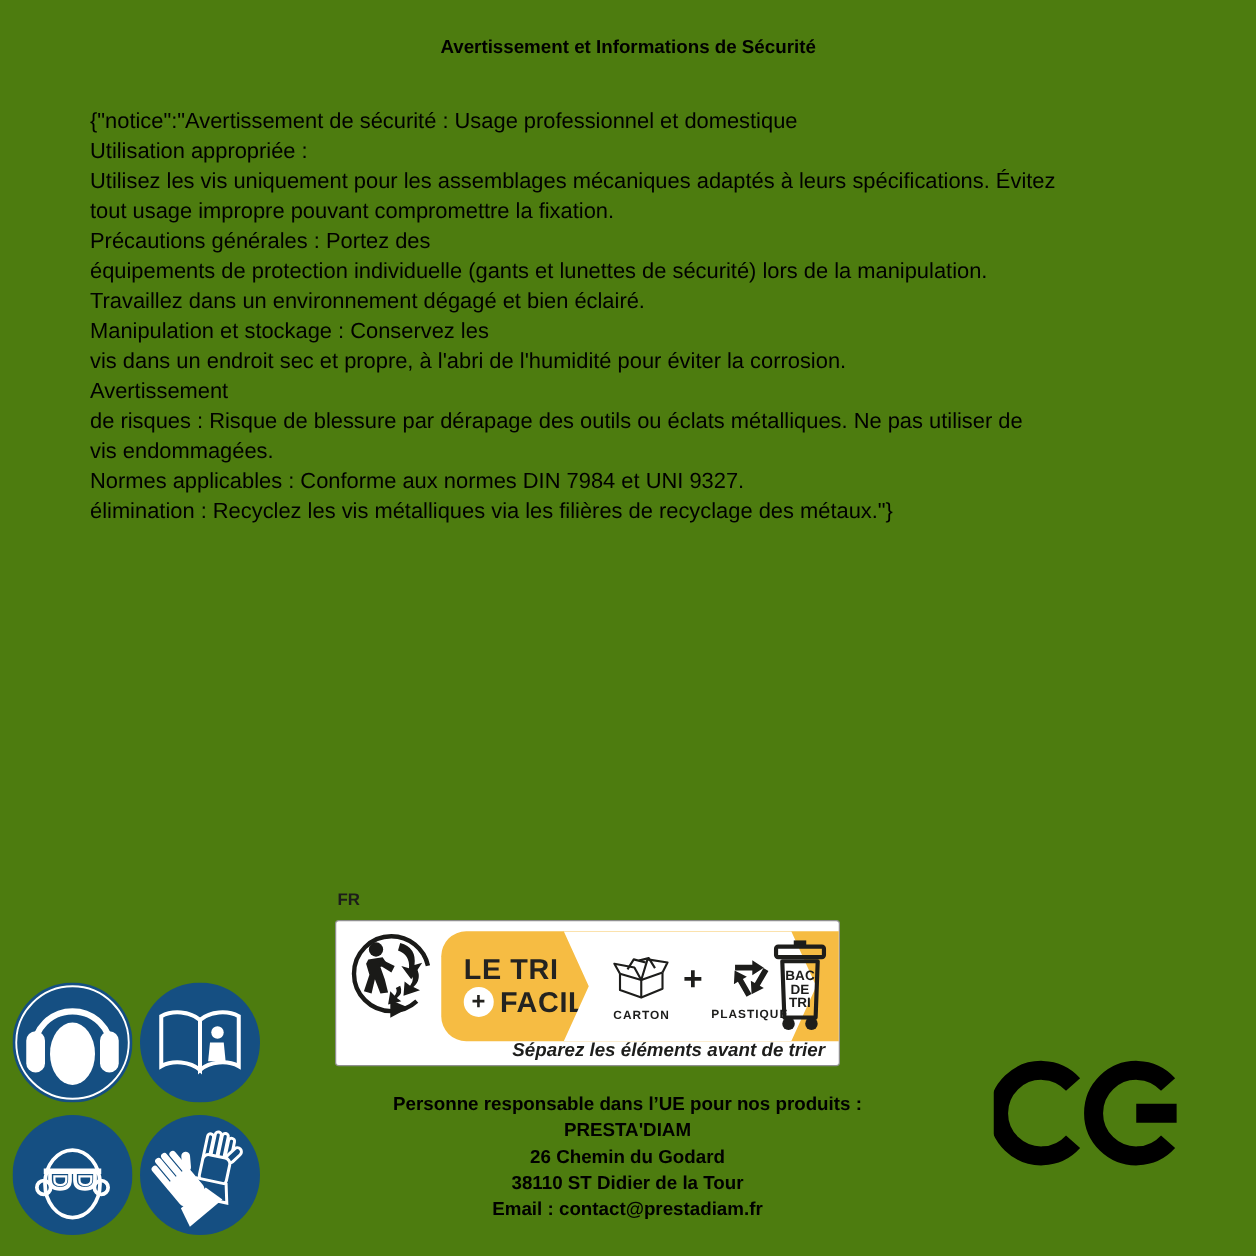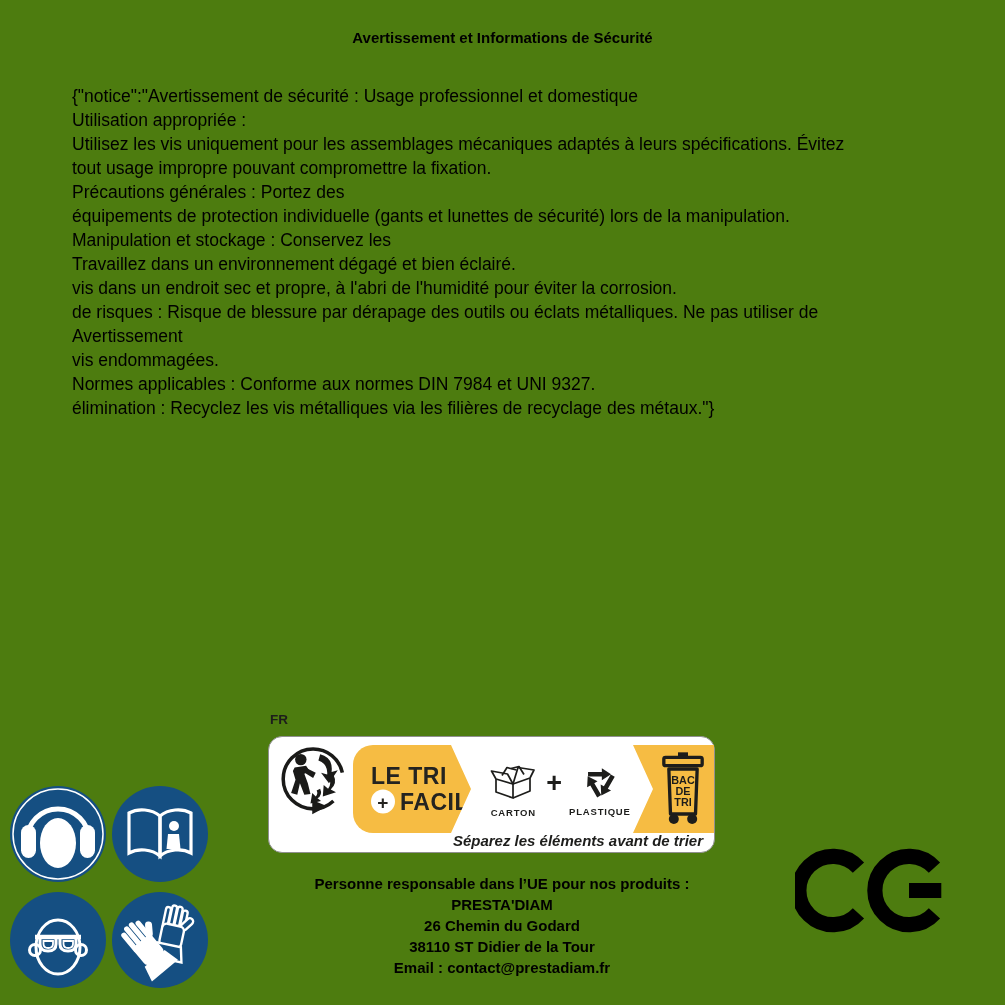--- a/index.html
+++ b/index.html
@@ -13,22 +13,22 @@
   .notice .nline{white-space:pre-wrap;}
 
   
   .picto{position:absolute;width:96px;height:96px;}
   .p1{left:10px;top:786px;} .p2{left:112px;top:786px;}
   .p3{left:10px;top:892px;} .p4{left:112px;top:892px;}
   .picto svg{display:block;width:100%;height:100%;}
 
   
   .fr-code{position:absolute;left:270px;top:712px;font-size:13.5px;font-weight:bold;color:#1d1d1b;}
-  .infotri{position:absolute;left:268px;top:736px;width:447px;height:117px;background:#fff;
-           border:1.5px solid #909090;border-radius:14px;box-sizing:border-box;}
+  .infotri{position:absolute;left:268px;top:736px;width:404px;height:117px;background:#fff;
+           border:1.5px solid #909090;border-radius:3px;box-sizing:border-box;}
   .triman{position:absolute;left:8px;top:5px;width:74px;height:88px;}
   .band{position:absolute;left:84px;top:8px;right:0;height:88px;background:#f6bc43;
         border-radius:20px 0 0 20px;}
   .letri{position:absolute;left:18px;top:50%;transform:translateY(-50%);color:#242320;}
   .letri .l1{font-size:23px;font-weight:800;letter-spacing:.5px;line-height:25px;}
   .letri .l2{display:flex;align-items:center;gap:5px;font-size:23px;font-weight:800;
              letter-spacing:.5px;line-height:26px;}
   .plus-circle{display:inline-flex;align-items:center;justify-content:center;width:24px;height:24px;
                border-radius:50%;background:#fff;color:#242320;font-size:19px;font-weight:800;line-height:1;}
   .arrow-band{position:absolute;left:98px;top:0;width:202px;height:88px;background:#fff;
@@ -57,25 +57,25 @@
 
   <h1 class="title">Avertissement et Informations de Sécurité</h1>
 
   <div class="notice">
     <div class="nline">{"notice":"Avertissement de sécurité : Usage professionnel et domestique</div>
     <div class="nline">Utilisation appropriée :</div>
     <div class="nline">Utilisez les vis uniquement pour les assemblages mécaniques adaptés à leurs spécifications. Évitez</div>
     <div class="nline">tout usage impropre pouvant compromettre la fixation.</div>
     <div class="nline">Précautions générales : Portez des</div>
     <div class="nline">équipements de protection individuelle (gants et lunettes de sécurité) lors de la manipulation.</div>
+    <div class="nline">Travaillez dans un environnement dégagé et bien éclairé.</div>
     <div class="nline">Manipulation et stockage : Conservez les</div>
-    <div class="nline">Travaillez dans un environnement dégagé et bien éclairé.</div>
     <div class="nline">vis dans un endroit sec et propre, à l'abri de l'humidité pour éviter la corrosion.</div>
+    <div class="nline">Avertissement</div>
     <div class="nline">de risques : Risque de blessure par dérapage des outils ou éclats métalliques. Ne pas utiliser de</div>
-    <div class="nline">Avertissement</div>
     <div class="nline">vis endommagées.</div>
     <div class="nline">Normes applicables : Conforme aux normes DIN 7984 et UNI 9327.</div>
     <div class="nline">élimination : Recyclez les vis métalliques via les filières de recyclage des métaux."}</div>
   </div>
 
   <div class="picto p1">
     <svg viewBox="0 0 96 96">
       <circle cx="48" cy="48" r="48" fill="#154f82"></circle>
       <circle cx="48" cy="48" r="45" fill="none" stroke="#ffffff" stroke-width="1.5"></circle>
       <path d="M17,54 A31,31 0 1 1 79,54" fill="none" stroke="#ffffff" stroke-width="5"></path>

